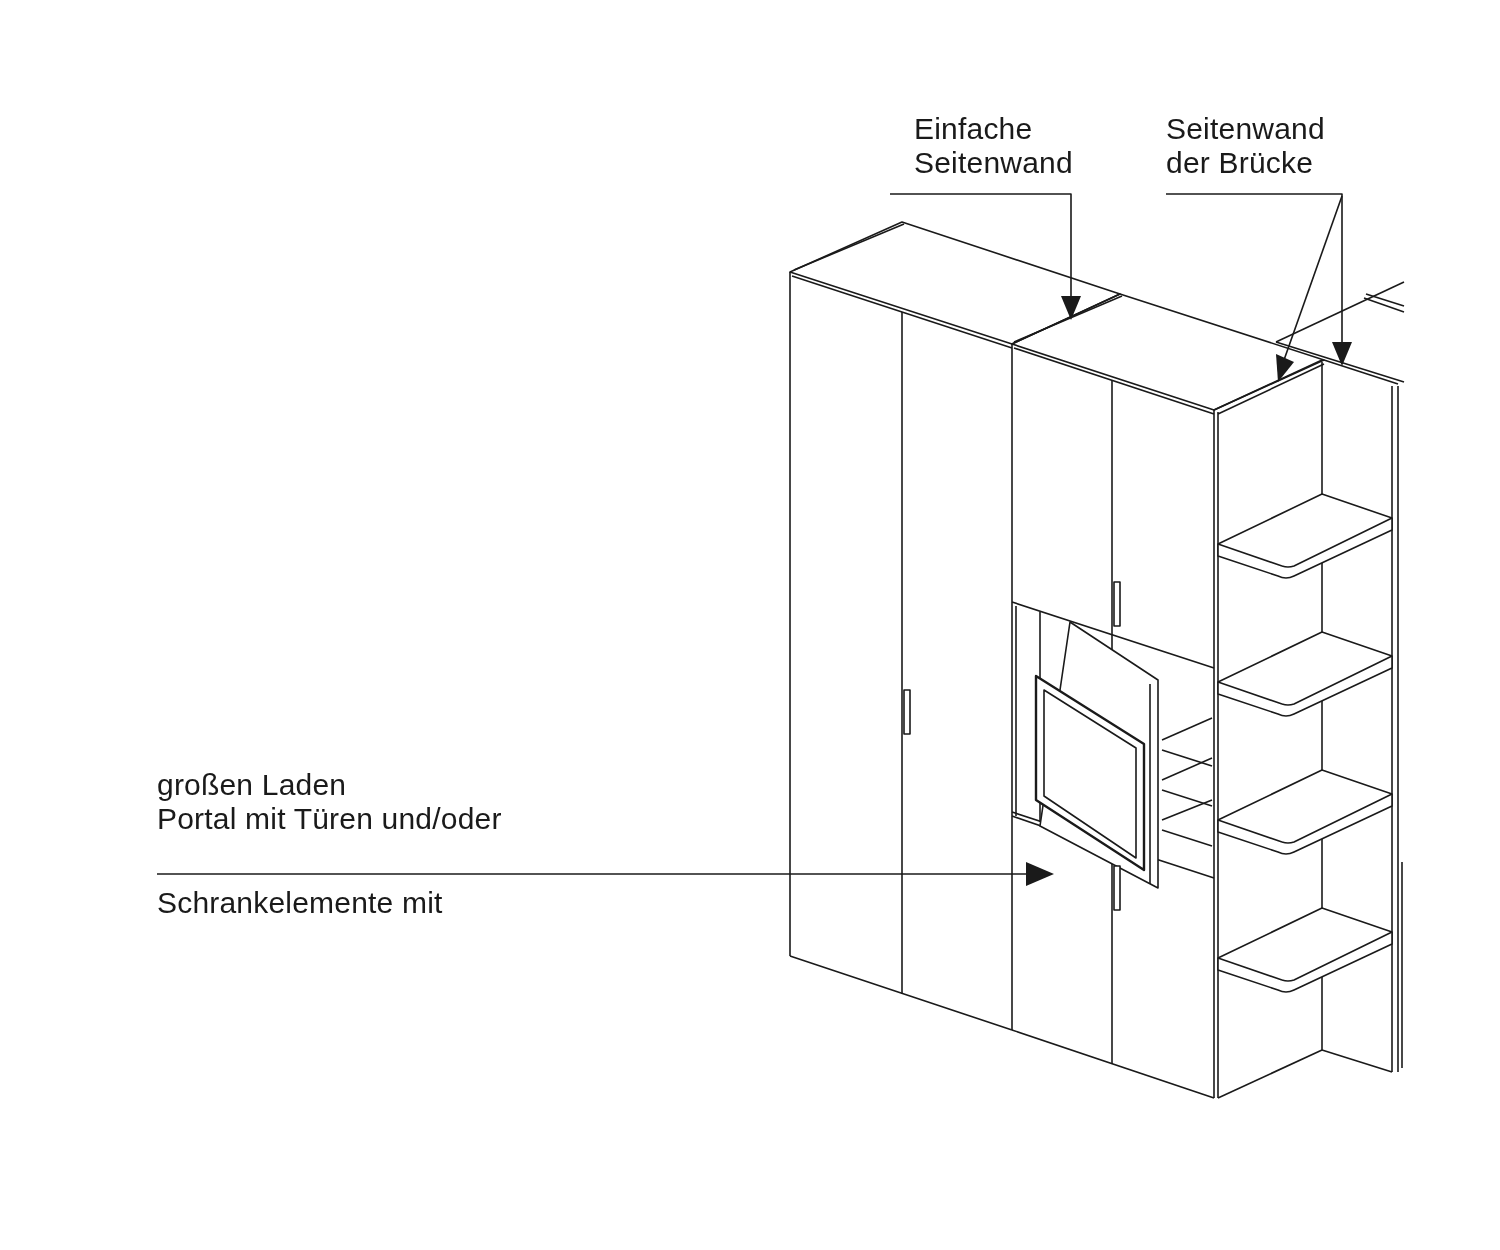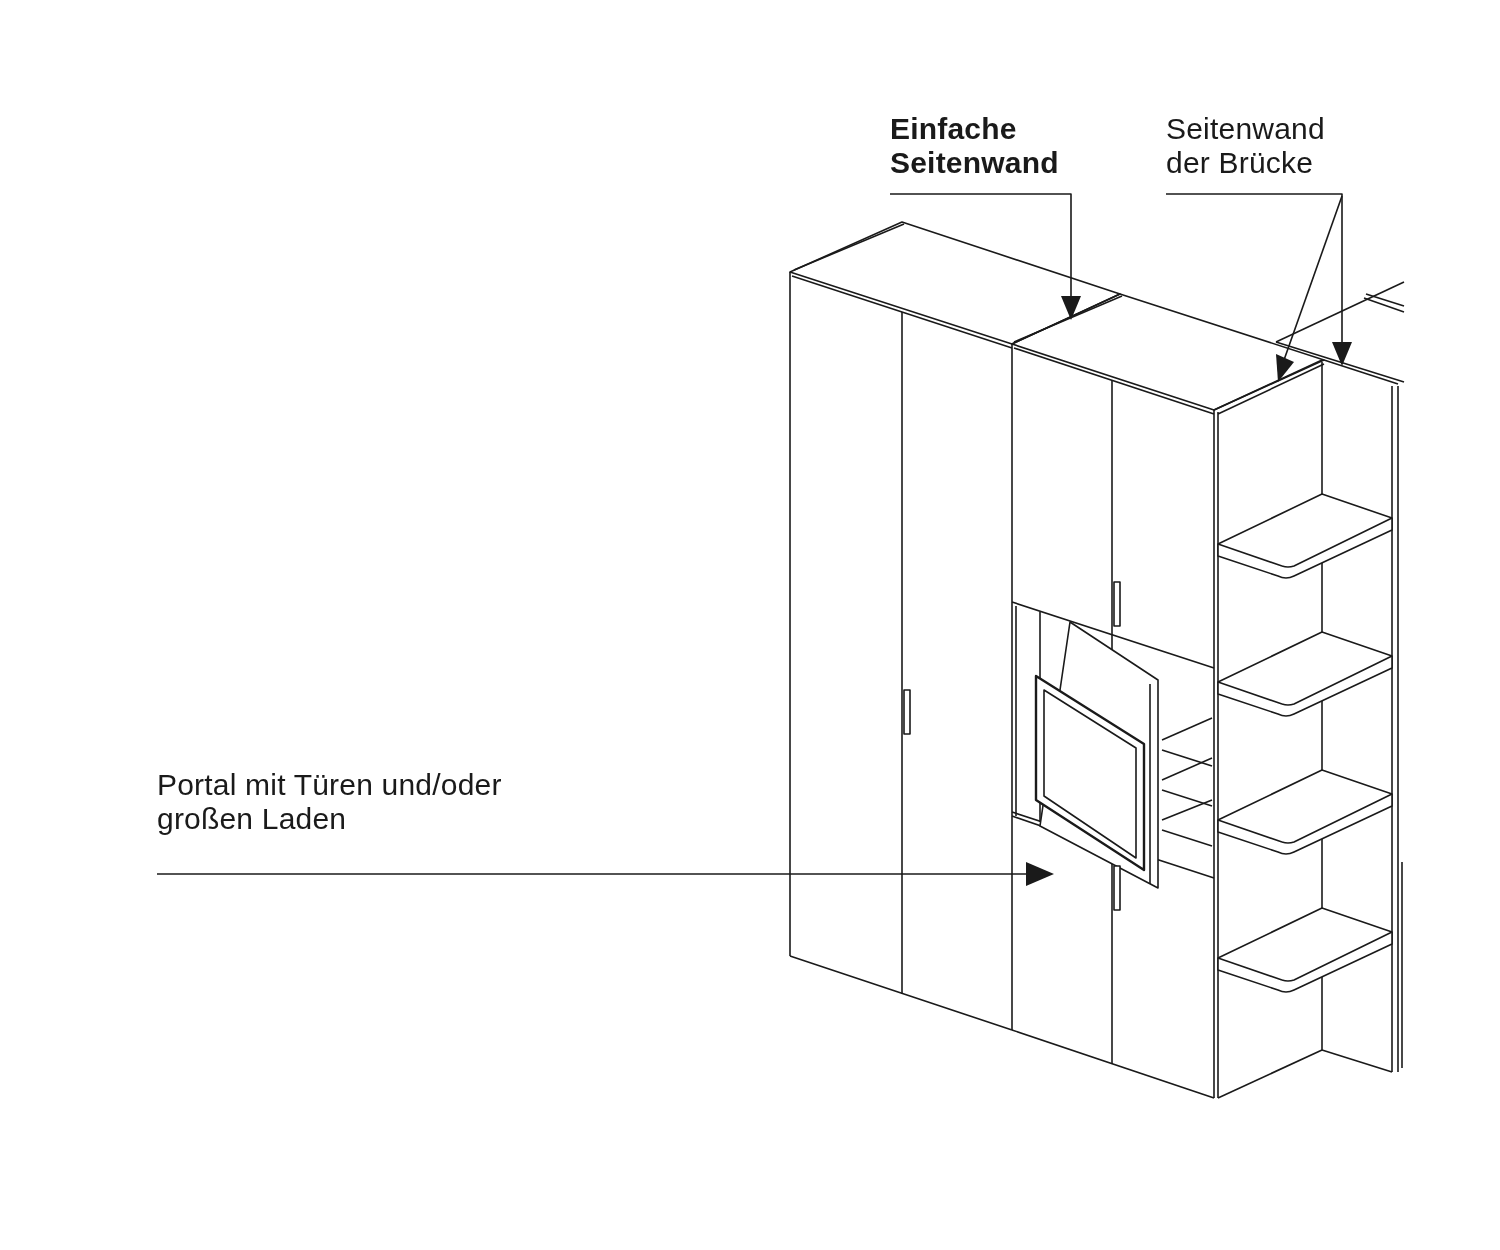--- a/index.html
+++ b/index.html
@@ -5,36 +5,37 @@
   html, body { margin: 0; padding: 0; background: #ffffff; }
   body { width: 1500px; height: 1250px; position: relative; overflow: hidden;
          font-family: "Liberation Sans", "DejaVu Sans", sans-serif; color: #1a1a1a; }
   .label { position: absolute; font-size: 30px; line-height: 34px; letter-spacing: 0.2px; white-space: nowrap; }
   .label div { display: block; }
   svg.drawing { position: absolute; left: 0; top: 0; }
 </style>
 </head>
 <body>
 
-<div class="label" style="left:890px; top:112px;font-weight:bold;">
+<div class="label" style="left:914px; top:112px;">
   <div>Einfache</div>
   <div>Seitenwand</div>
 </div>
 
 <div class="label" style="left:1166px; top:112px;">
   <div>Seitenwand</div>
   <div>der Brücke</div>
 </div>
 
 <div class="label" style="left:157px; top:768px;">
+  <div>großen Laden</div>
   <div>Portal mit Türen und/oder</div>
-  <div>großen Laden</div>
 </div>
 
 <div class="label" style="left:157px; top:882px; line-height:42px;">
+  <div>Schrankelemente mit</div>
 </div>
 
 <svg class="drawing" width="1500" height="1250" viewBox="0 0 1500 1250" fill="none" stroke="#1a1a1a" stroke-width="1.6" stroke-linejoin="round">
 
   <g>
     <polyline points="890,194 1071,194 1071,298"></polyline>
     <polygon points="1061,296 1081,296 1071,320" fill="#1a1a1a" stroke="none"></polygon>
   </g>
   <g>
     <polyline points="1166,194 1342,194 1342,344"></polyline>

